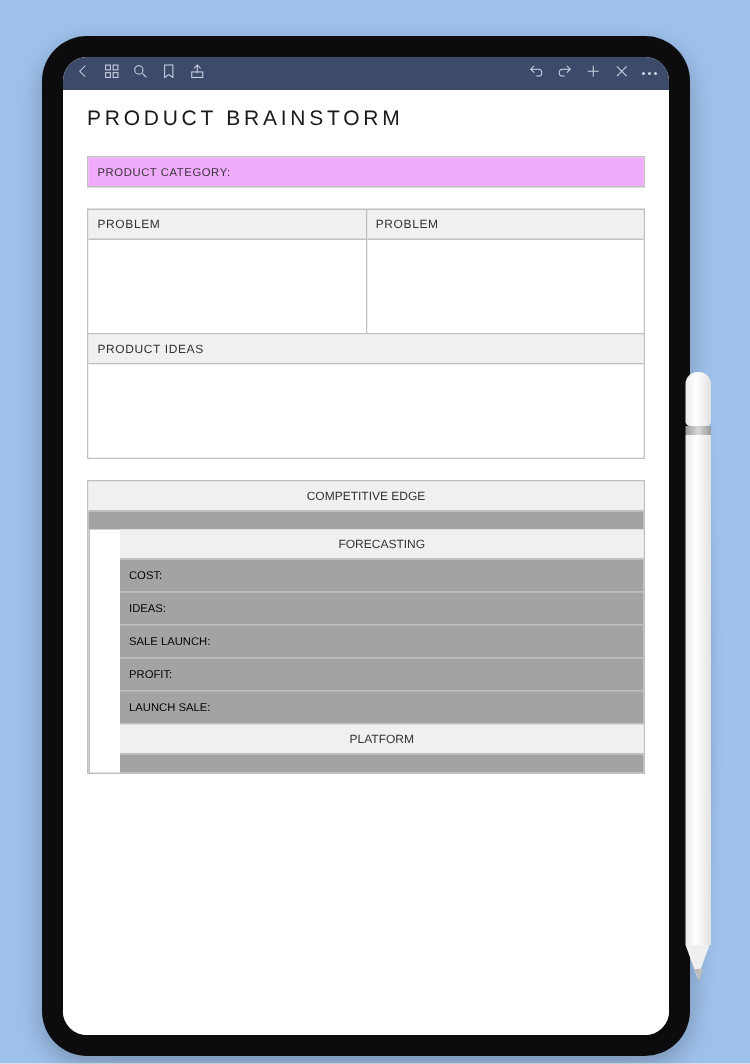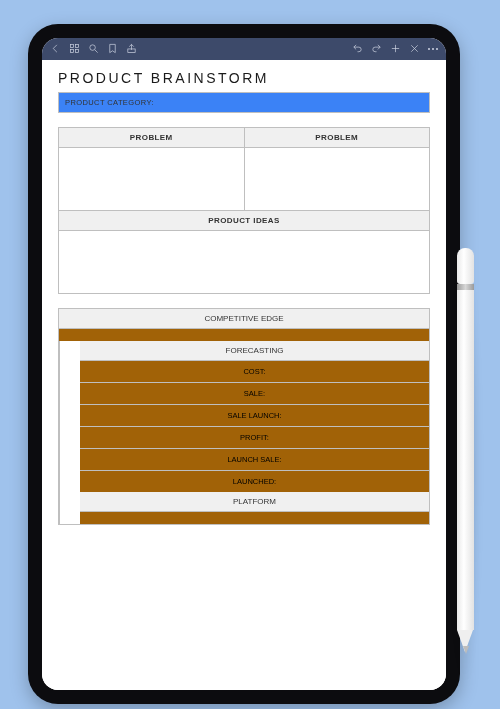--- a/index.html
+++ b/index.html
@@ -50,45 +50,43 @@
     flex: 1;
     background: #fff;
     padding: 10px 16px 0 16px;
     overflow: hidden;
   }
   .title {
     font-size: 14px;
     letter-spacing: 2.5px;
     font-weight: 400;
     color: #1a1a1a;
-    margin-bottom: 6px;
+    margin-bottom: 18px;
   }
   .box {
     border: 1px solid #bfbfbf;
     background: #fff;
   }
   .label-cell {
     background: #f0f0f0;
     font-size: 8px;
     letter-spacing: 0.4px;
     color: #333;
     padding: 5px 6px;
     border-bottom: 1px solid #bfbfbf;
-    text-align: center;
-    font-weight: bold;
   }
   .label-left {
     text-align: left;
     padding: 5px 6px;
     font-size: 7.5px;
     letter-spacing: 0.4px;
     color: #333;
   }
   .cat-box { margin-bottom: 14px; }
-  .cat-box .label-left { background: #3b82f6; }
+  .cat-box .label-left { background: #f0abfc; }
 
   .two-col {
     display: flex;
     border: 1px solid #bfbfbf;
   }
   .two-col > div { flex: 1; }
   .two-col > div:first-child { border-right: 1px solid #bfbfbf; }
   .empty-body { height: 62px; background: #fff; }
 
   .ideas { border: 1px solid #bfbfbf; border-top: none; }
@@ -114,23 +112,22 @@
     background: #f0f0f0;
     font-size: 8px;
     text-align: center;
     padding: 5px 4px;
     border-bottom: 1px solid #bfbfbf;
     color: #333;
   }
   .tri .cell {
     font-size: 7.5px;
     padding: 6px 6px;
-    background: #a16207;
+    background: #a3a3a3;
     flex: 1;
-    text-align: center;
   }
   .tri .frow { border-bottom: 1px solid #bfbfbf; }
   .col-a { flex: 0 0 31%; }
   .col-b { flex: 0 0 40%; }
   .col-c { flex: 0 0 29%; }
 
   
   .pencil {
     position: absolute;
     right: 26px;
@@ -257,25 +254,24 @@
 
 
       <div class="tri">
         <div class="tri-col col-a">
           <div class="hdr">COMPETITIVE EDGE</div>
           <div class="cell"></div>
         </div>
         <div class="tri-col col-b">
           <div class="hdr">FORECASTING</div>
           <div class="cell frow"><span>COST:</span></div>
-          <div class="cell frow"><span>SALE:</span></div>
+          <div class="cell frow"><span>IDEAS:</span></div>
           <div class="cell frow"><span>SALE LAUNCH:</span></div>
           <div class="cell frow"><span>PROFIT:</span></div>
           <div class="cell frow"><span>LAUNCH SALE:</span></div>
-          <div class="cell"><span>LAUNCHED:</span></div>
         </div>
         <div class="tri-col col-c">
           <div class="hdr">PLATFORM</div>
           <div class="cell"></div>
         </div>
       </div>
 
     </div>
   </div>
 </div>

